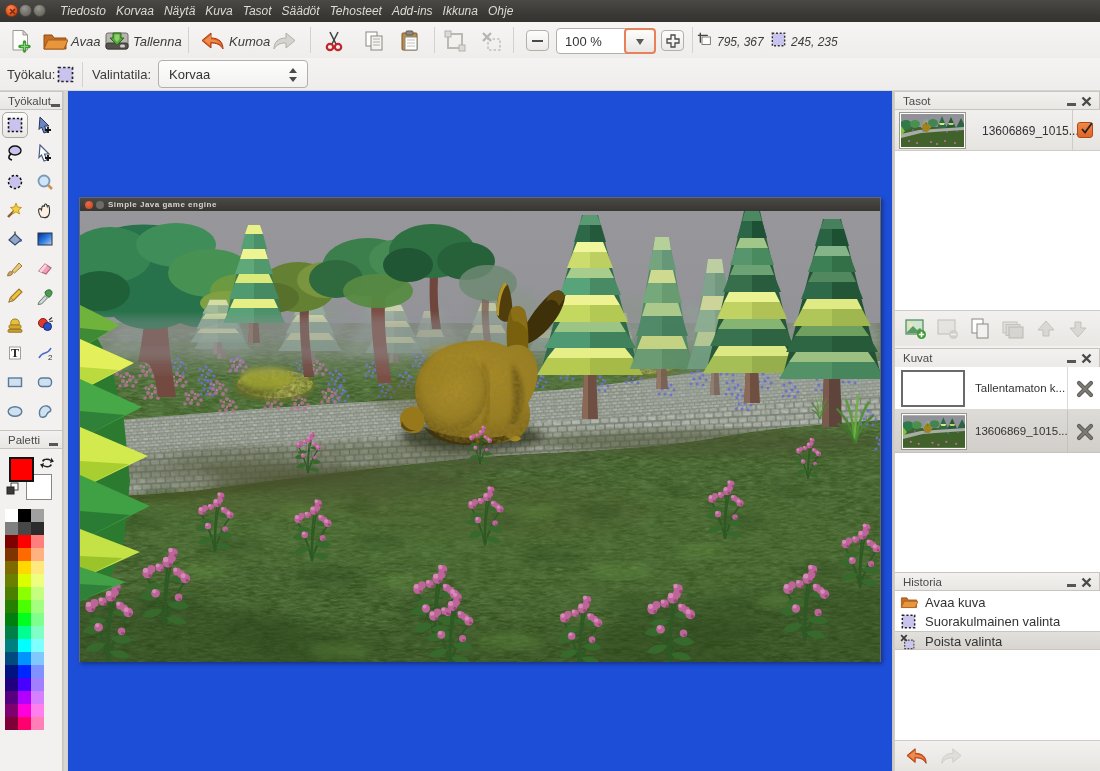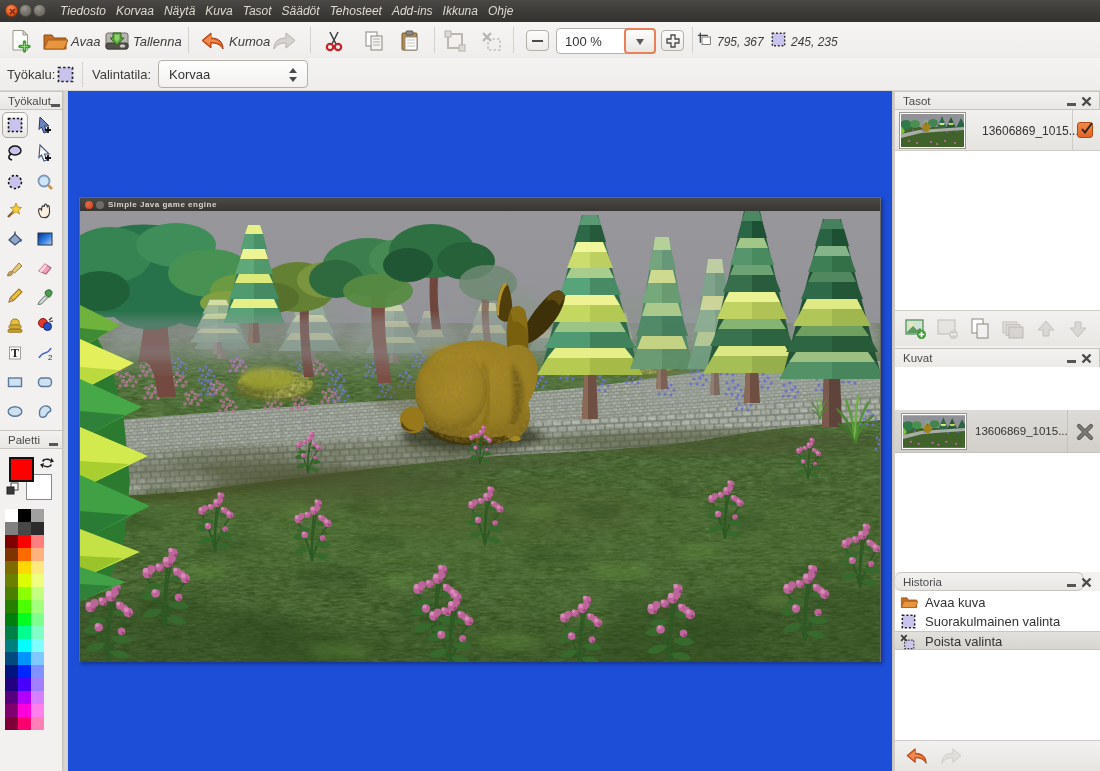--- a/index.html
+++ b/index.html
@@ -1066,35 +1066,44 @@
     </div>
 
     <div class="ptitle" style="left:0; top:257px; width:205px; height:29px;">
         <span class="t">Kuvat</span>
       <div class="pmin" style="left:172px; top:11px;"></div>
       <svg class="abs" style="left:186px; top:4px" width="11" height="11">
           <path d="M1.5 1.5 L9.5 9.5 M9.5 1.5 L1.5 9.5" stroke="#4a4a4a" stroke-width="2.4"></path>
         </svg>
     </div>
     <div class="abs white" style="left:0; top:276px; width:205px; height:205px;"></div>
+    <div class="abs" style="left:0; top:276px; width:205px; height:43px; background:#fff; border-bottom:1px solid #dddad5;">
+      <div class="abs" style="left:6px; top:3px; width:64px; height:37px; background:#fff; border:2px solid #6a6a6a;"></div>
+      <span class="abs rowname" style="left:80px; top:15px; font-size:11.5px;">Tallentamaton k...</span>
+      <div class="abs" style="left:172px; top:0; width:1px; height:43px; background:#dddad5;"></div>
+      <svg class="abs" style="left:180px; top:12px" width="20" height="20" viewBox="0 0 20 20">
+          <path d="M4 4 L16 16 M16 4 L4 16" stroke="#5f5d58" stroke-width="4.2" stroke-linecap="round"></path>
+          <path d="M4 4 L16 16 M16 4 L4 16" stroke="#7d7b75" stroke-width="2.2" stroke-linecap="round"></path>
+        </svg>
+    </div>
     <div class="abs" style="left:0; top:319px; width:205px; height:43px; background:linear-gradient(#dddbd7,#d2cfca); border-bottom:1px solid #c5c2bd;">
       <div class="abs" style="left:6px; top:3px; width:66px; height:37px; background:#fff; border:1px solid #9a978f; padding:1px;">
         <svg width="62" height="33" viewBox="0 0 63 33">
             <use href="#minithumb2"></use>
           </svg>
       </div>
       <span class="abs rowname" style="left:80px; top:15px; font-size:11.5px;">13606869_1015...</span>
       <div class="abs" style="left:172px; top:0; width:1px; height:43px; background:#c5c2bd;"></div>
       <svg class="abs" style="left:180px; top:12px" width="20" height="20" viewBox="0 0 20 20">
           <path d="M4 4 L16 16 M16 4 L4 16" stroke="#5f5d58" stroke-width="4.2" stroke-linecap="round"></path>
           <path d="M4 4 L16 16 M16 4 L4 16" stroke="#7d7b75" stroke-width="2.2" stroke-linecap="round"></path>
         </svg>
     </div>
 
-    <div class="ptitle" style="left:0; top:481px; width:189px; height:19px;border-radius:7px;">
+    <div class="ptitle" style="left:0; top:481px; width:205px; height:19px;">
         <span class="t">Historia</span>
       <div class="pmin" style="left:172px; top:11px;"></div>
       <svg class="abs" style="left:186px; top:4px" width="11" height="11">
           <path d="M1.5 1.5 L9.5 9.5 M9.5 1.5 L1.5 9.5" stroke="#4a4a4a" stroke-width="2.4"></path>
         </svg>
     </div>
     <div class="abs white" style="left:0; top:500px; width:205px; height:149px;"></div>
     <div class="abs" style="left:0; top:501px; width:205px; height:20px; background:#fff;">
       <svg class="abs" style="left:5px; top:1px" width="18" height="18" viewBox="0 0 26 24">
         <path d="M2 6 L10 6 L12 9 L24 9 L24 20 L2 20 Z" fill="#c46f25" stroke="#8f4d12" stroke-width="1"></path>

